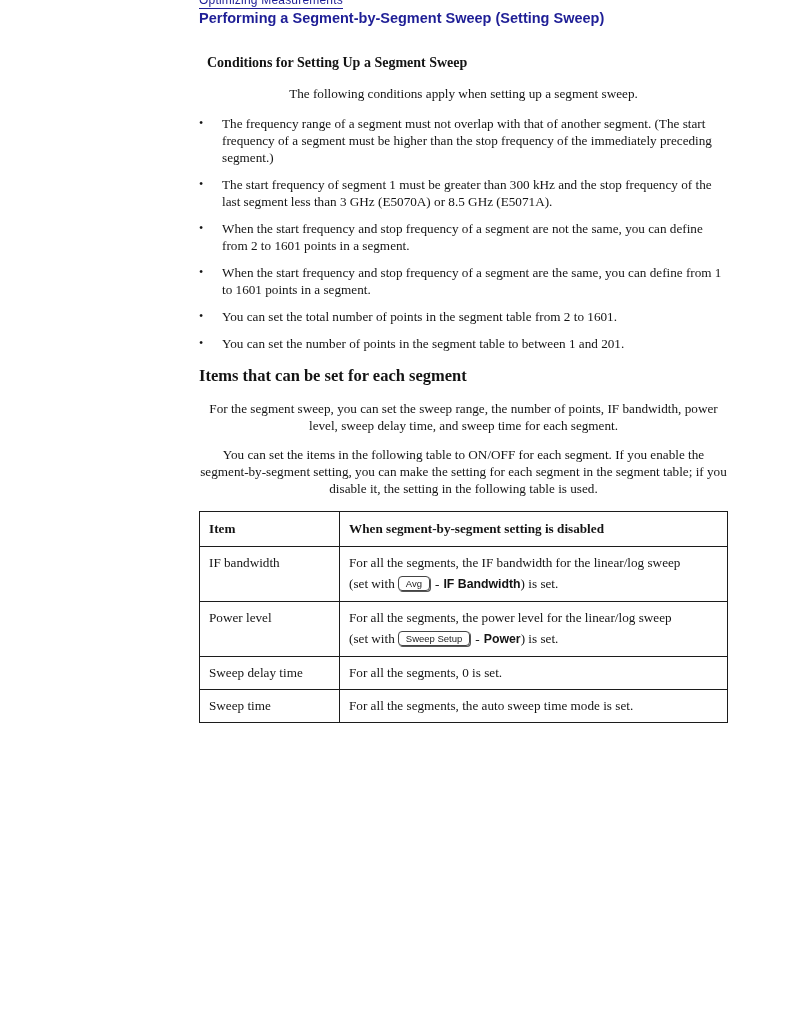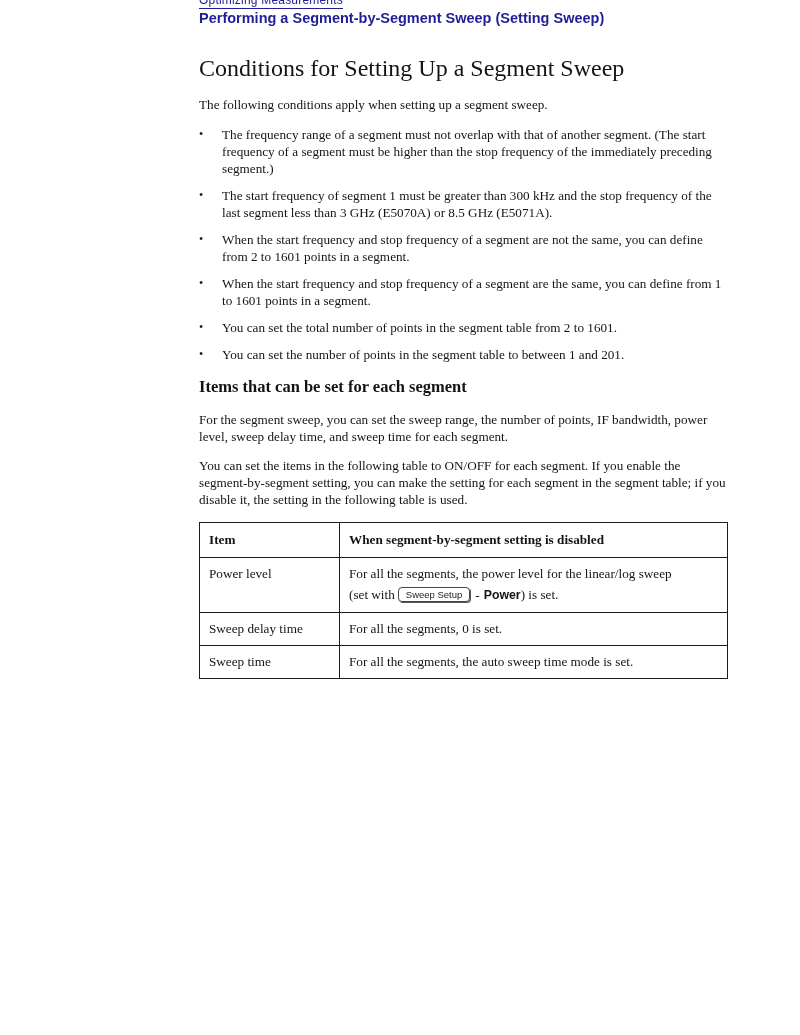--- a/index.html
+++ b/index.html
@@ -16,23 +16,23 @@
     font-size:12px; letter-spacing:0.2px; color:#1e1e96;
     display:inline-block; border-bottom:1.5px solid #1e1e96; padding-bottom:1px;
   }
   .doc-title {
     position:absolute; left:199px; top:10px;
     font-family:"Liberation Sans", sans-serif;
     font-weight:bold; font-size:14.5px; color:#1e1e96;
   }
   
   .content { position:absolute; left:199px; top:55px; width:529px; }
-  .h1 { font-size:24px; font-weight:normal; margin:0 0 14px 0; }
+  .h1 { font-size:14px; font-weight:bold; margin:0 0 14px 8px; }
   .h2 { font-size:16.5px; font-weight:bold; margin:14px 0 14px 0; }
-  .para { font-size:13.2px; line-height:17px; margin:0 0 12px 0; }
+  .para { font-size:13.2px; line-height:17px; margin:0 0 12px 0;text-align:center; }
   .bullets { list-style:none; margin:13px 0 0 0; }
   .bullet { display:flex; font-size:13.2px; line-height:17px; margin-bottom:10px; }
   .bullet .dot { width:23px; flex:0 0 23px; font-size:12px; }
   
   .seg-table { border-collapse:collapse; width:529px; margin-top:14px; }
   .seg-table th, .seg-table td {
     border:1px solid #1c1c1c; text-align:left; vertical-align:top;
     font-size:13.2px; line-height:17px; padding:7px 13px 8px 9px;
   }
   .seg-table th { font-weight:bold; padding-top:8px; padding-bottom:9px; }
@@ -104,20 +104,27 @@
     <div class="para">For the segment sweep, you can set the sweep range, the number of points, IF bandwidth, power level, sweep delay time, and sweep time for each segment.</div>
     <div class="para">You can set the items in the following table to ON/OFF for each segment. If you enable the segment-by-segment setting, you can make the setting for each segment in the segment table; if you disable it, the setting in the following table is used.</div>
 
     <table class="seg-table">
       <tbody>
           <tr>
         <th class="col-item">Item</th>
         <th>When segment-by-segment setting is disabled</th>
       </tr>
       <tr>
+        <td>IF bandwidth</td>
+        <td>
+          <div>For all the segments, the IF bandwidth for the linear/log sweep</div>
+          <div class="cell-line2"><span>(set with</span><span class="key">Avg</span><span class="sep">-</span><b class="bsans">IF Bandwidth</b><span>) is set.</span></div>
+        </td>
+      </tr>
+      <tr>
         <td>Power level</td>
         <td>
           <div>For all the segments, the power level for the linear/log sweep</div>
           <div class="cell-line2"><span>(set with</span><span class="key">Sweep Setup</span><span class="sep">-</span><b class="bsans">Power</b><span>) is set.</span></div>
         </td>
       </tr>
       <tr>
         <td>Sweep delay time</td>
         <td>For all the segments, 0 is set.</td>
       </tr>

